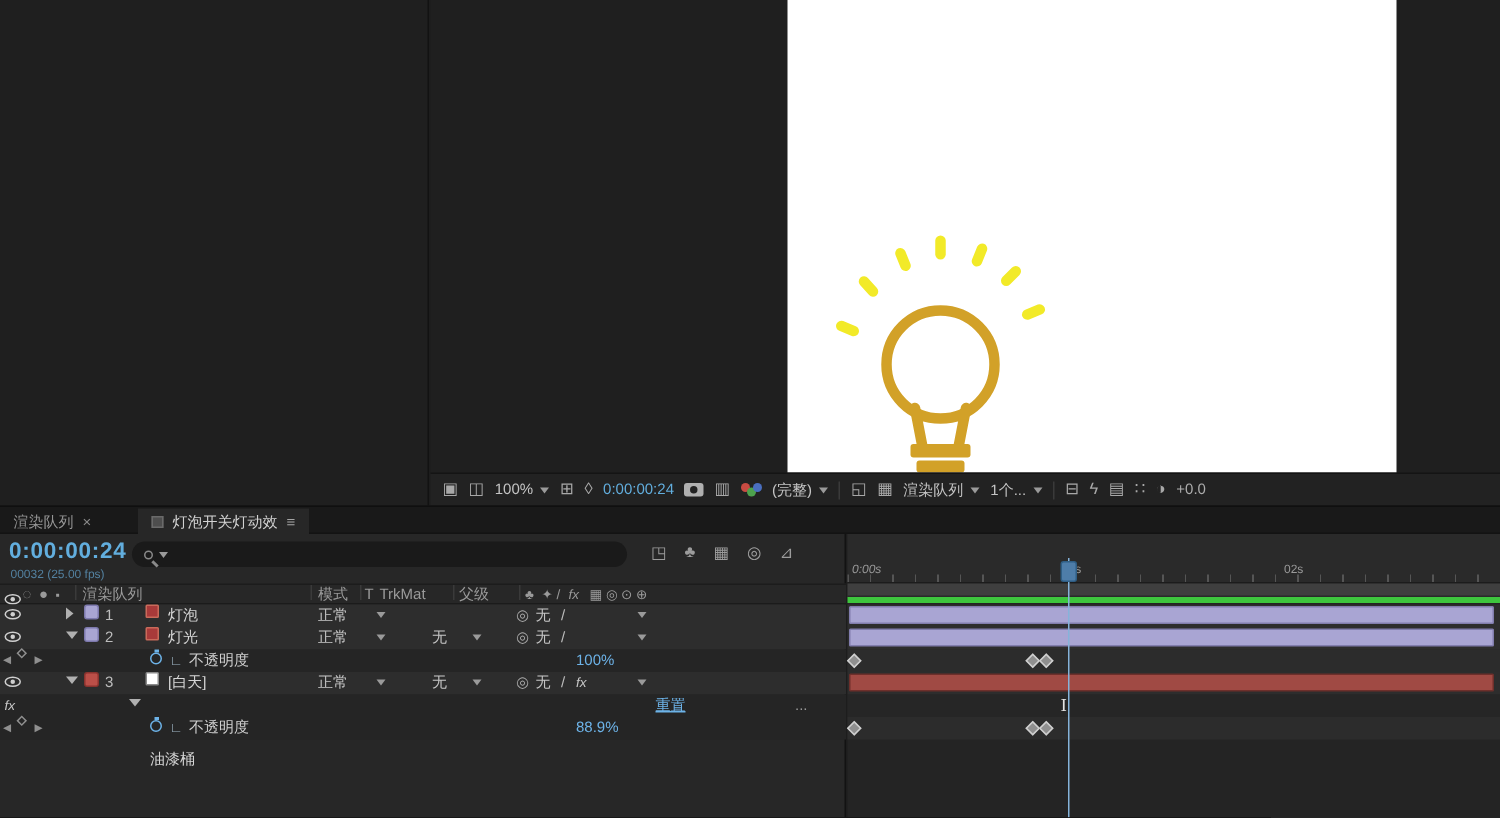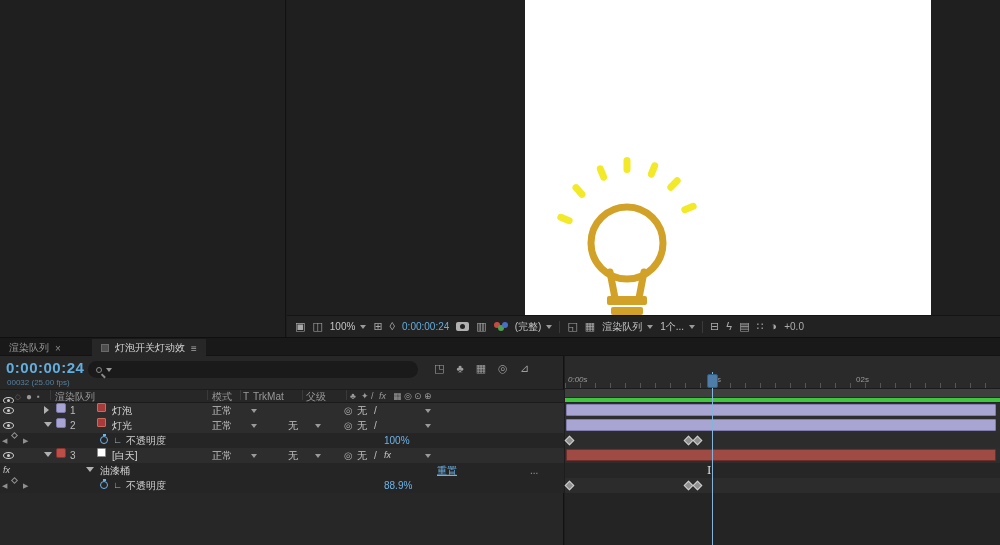--- a/index.html
+++ b/index.html
@@ -93,21 +93,21 @@
   .p-nav1{left:2px;color:#8f8f8f;font-size:7px;}
   .p-nav2{left:12px;top:5px;width:5px;height:5px;border:1px solid #8f8f8f;transform:rotate(45deg);display:inline-block;}
   .p-nav3{left:23px;color:#8f8f8f;font-size:7px;}
   .p-clock{left:100px;top:4px;}
   .clock{display:inline-block;width:8px;height:8px;border:1px solid #6db3e8;border-radius:50%;position:relative;}
   .clock::before{content:"";position:absolute;left:2px;top:-3px;width:3px;height:2px;background:#6db3e8;}
   .p-graph{left:113px;color:#9fb6c6;font-size:9px;}
   .p-pname{left:126px;color:#cfcfcf;}
   .p-val{left:384px;color:#6db3e8;}
   .p-expfx{left:86px;top:4px;}
-  .p-ename{left:100px;color:#d6d6d6;}
+  .p-ename{left:100px;color:#d6d6d6;margin-top:36px;}
   .p-reset{left:437px;color:#6db3e8;text-decoration:underline;}
   .p-more{left:530px;color:#9a9a9a;}
 
   
   .ruler{position:absolute;left:565px;top:356px;width:435px;height:33px;background:#2a2a2a;border-bottom:1px solid #1c1c1c;}
   .ruler::after{content:"";position:absolute;left:0;bottom:0;width:100%;height:5px;
       background:repeating-linear-gradient(90deg,#555 0 1px,transparent 1px 15px);}
   .ruler span{position:absolute;bottom:4px;font-size:8px;color:#9a9a9a;}
   .rl0{left:3px;font-style:italic;}.rl1{left:143px;}.rl2{left:291px;}
   .workarea{position:absolute;left:565px;top:389px;width:435px;height:9px;background:#3f3f3f;border-bottom:1px solid #2a2a2a;}

